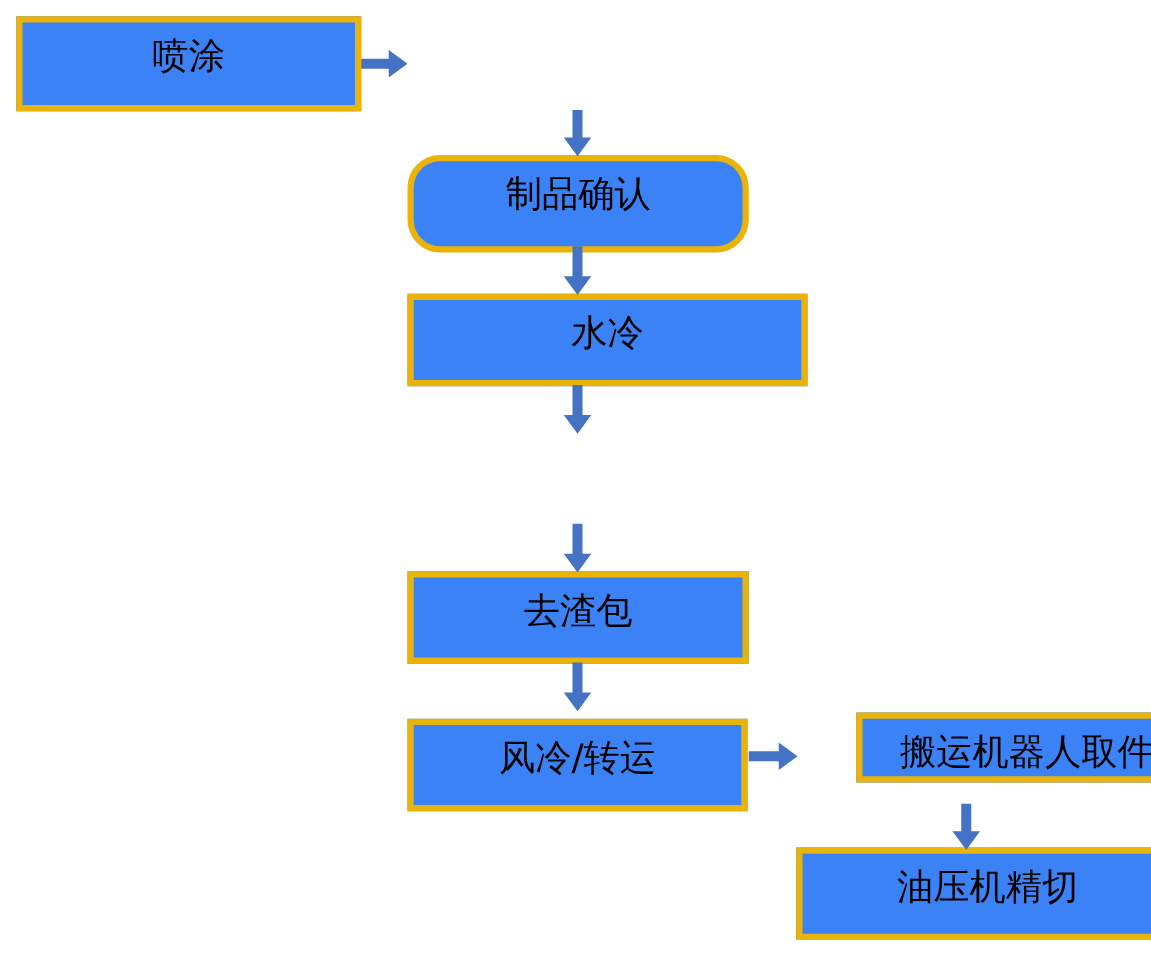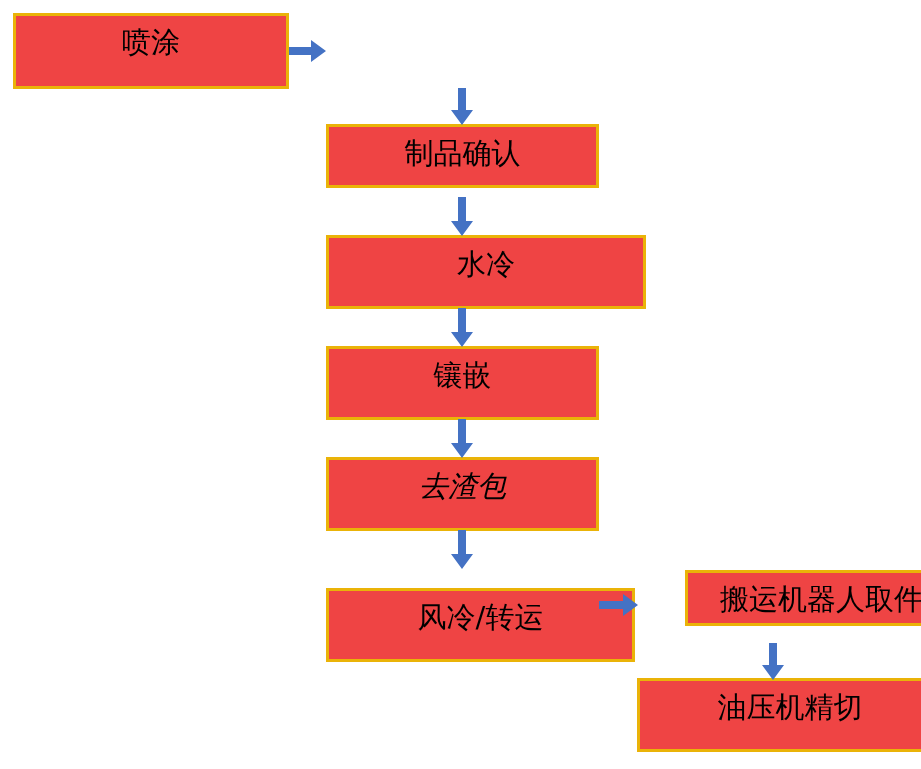--- a/index.html
+++ b/index.html
@@ -14,45 +14,45 @@
   #flow-canvas {
     position: relative;
     width: 921px;
     height: 769px;
     background: #ffffff;
     overflow: hidden;
   }
   .node {
     position: absolute;
     box-sizing: border-box;
-    background: #ef4444;
-    border: 3px solid #eab308;
+    background: #3b82f6;
+    border: 5px solid #eab308;
     display: block;
   }
   .node-label {
     position: absolute;
     left: 0;
     right: 0;
     top: 8px;
     text-align: center;
     font-size: 29px;
     line-height: 36px;
     color: #000000;
     white-space: nowrap;
     font-weight: 400;
     letter-spacing: 0px;
   }
   
   .n-penttu      { left: 13px;  top: 13px;  width: 276px; height: 76px; }
   .n-pickrobot   { left: 326px; top: 13px;  width: 273px; height: 76px; }
-  .n-confirm     { left: 326px; top: 124px; width: 273px; height: 64px; }
+  .n-confirm     { left: 326px; top: 124px; width: 273px; height: 78px; border-radius: 26px; }
   .n-watercool   { left: 326px; top: 235px; width: 320px; height: 74px; }
   .n-inlay       { left: 326px; top: 346px; width: 273px; height: 74px; }
-  .n-deslag      { left: 326px; top: 457px; width: 273px; height: 74px; font-style: italic; }
-  .n-aircool     { left: 326px; top: 588px; width: 309px; height: 74px; }
+  .n-deslag      { left: 326px; top: 457px; width: 273px; height: 74px; }
+  .n-aircool     { left: 326px; top: 575px; width: 272px; height: 74px; }
   .n-moverobot   { left: 637px; top: 570px; width: 273px; height: 56px; margin-left: 48px; }
   .n-hydraulic   { left: 637px; top: 678px; width: 306px; height: 74px; }
 
   
   .arrow {
     position: absolute;
   }
   .arrow svg { display: block; overflow: visible; }
 </style>
 </head>
@@ -66,23 +66,20 @@
 
 
   <div class="node n-confirm">
     <span class="node-label">制品确认</span>
   </div>
 
   <div class="node n-watercool">
     <span class="node-label">水冷</span>
   </div>
 
-  <div class="node n-inlay">
-    <span class="node-label">镶嵌</span>
-  </div>
 
   <div class="node n-deslag">
     <span class="node-label">去渣包</span>
   </div>
 
   <div class="node n-aircool">
     <span class="node-label">风冷/转运</span>
   </div>
 
   <div class="node n-moverobot">

